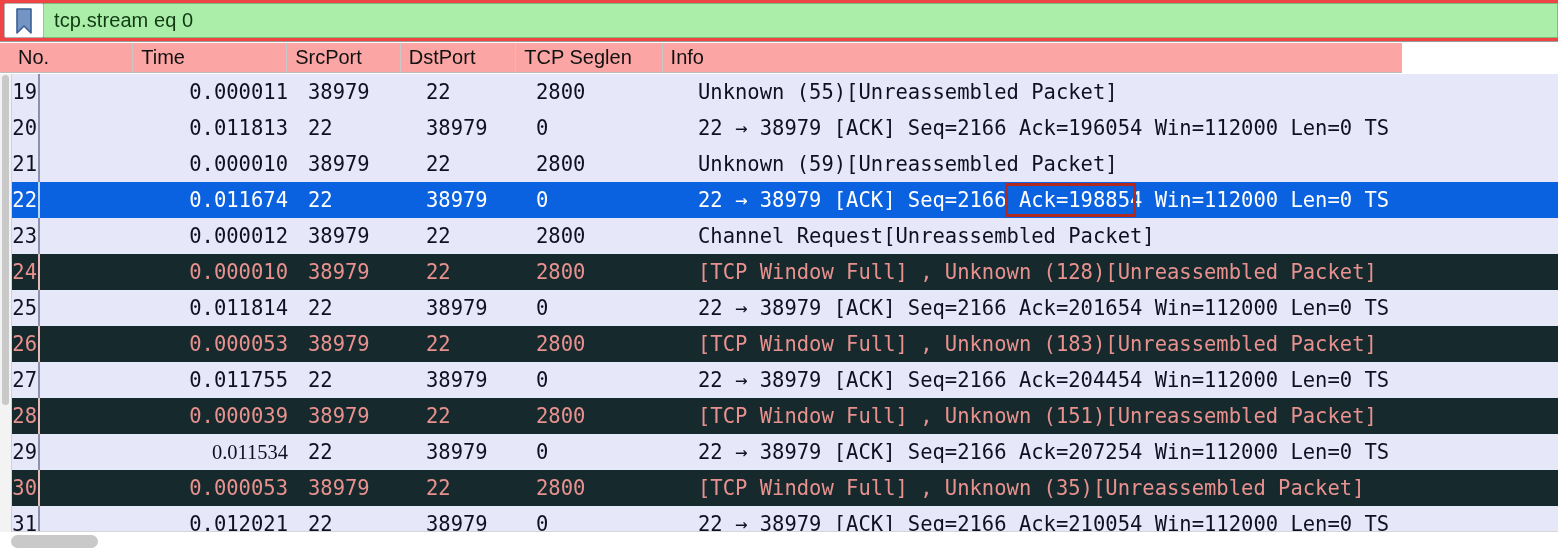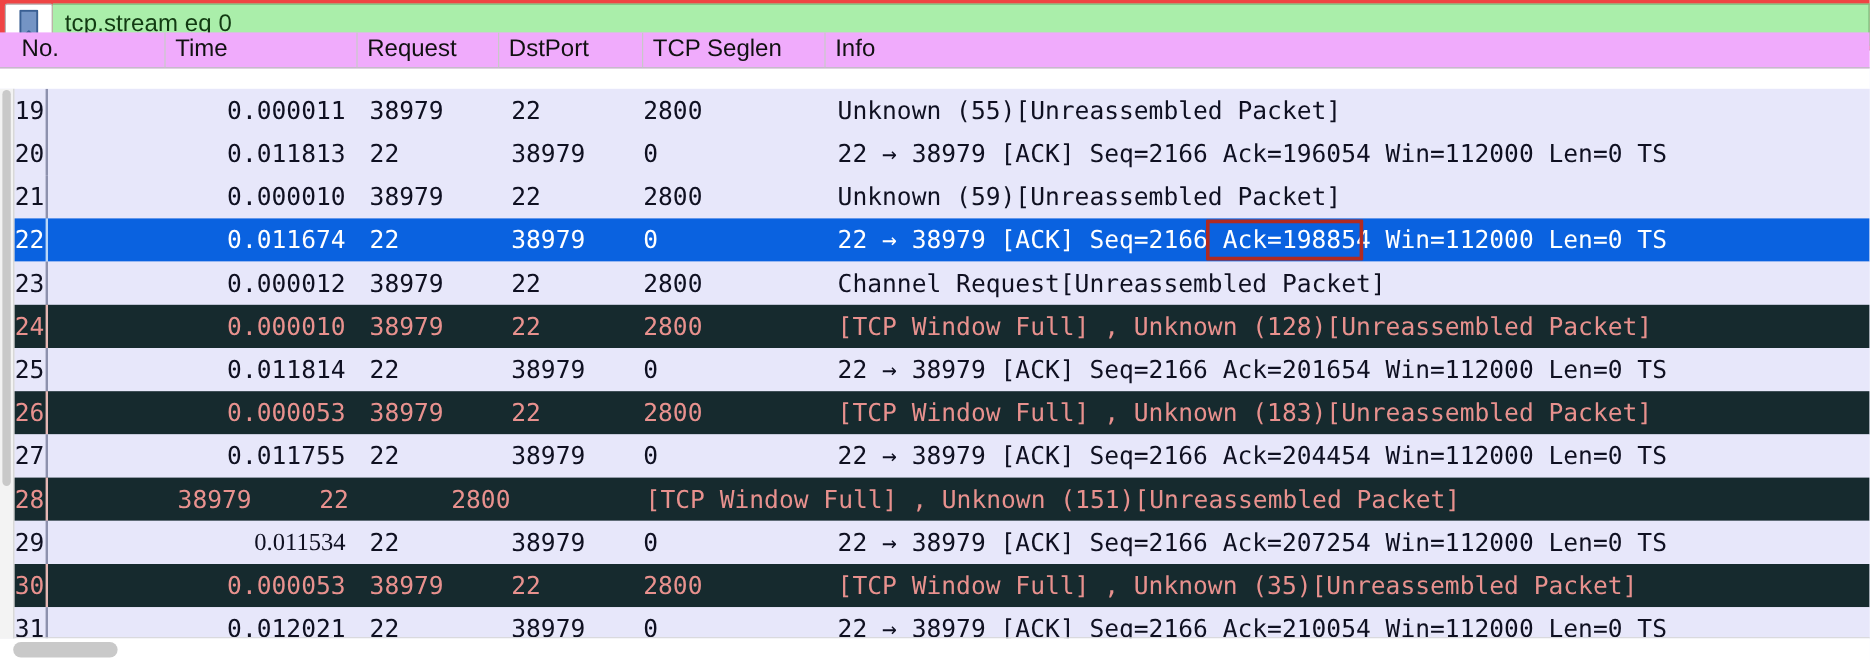--- a/index.html
+++ b/index.html
@@ -50,24 +50,24 @@
     box-sizing: border-box;
     font-size: 20px;
     color: #123a12;
     font-family: "Liberation Sans", sans-serif;
     letter-spacing: 0.1px;
   }
 
   
   #packet-header {
     position: absolute;
-    left: 0; top: 27px;
-    width: 1558px;
+    left: 0; top: 43px;
+    width: 1402px;
     height: 30px;
-    background: #f0abfc;
+    background: #fca5a5;
     border-bottom: 1px solid #bdbdbd;
     box-sizing: border-box;
     display: flex;
     align-items: center;
     font-size: 20px;
     color: #111111;
     overflow: hidden;
   }
   .hcell {
     box-sizing: border-box;
@@ -192,21 +192,21 @@
     <svg width="20" height="26" viewBox="0 0 20 26" aria-hidden="true">
       <path d="M3 1 H17 V25 L10 18 L3 25 Z" fill="#7494c4" stroke="#3a5f93" stroke-width="1.6" stroke-linejoin="round"></path>
     </svg>
   </div>
   <div id="filter-input" title="Apply a display filter ... &lt;Ctrl-/&gt;">tcp.stream eq 0</div>
 </div>
 
 <div id="packet-header">
   <div class="hcell first" style="width:138px">No.</div>
   <div class="hcell" style="width:160px">Time</div>
-  <div class="hcell" style="width:118px">Request</div>
+  <div class="hcell" style="width:118px">SrcPort</div>
   <div class="hcell" style="width:120px">DstPort</div>
   <div class="hcell" style="width:152px">TCP Seglen</div>
   <div class="hcell" style="width:770px;border-right:none">Info</div>
 </div>
 
 <div id="packet-list">
     <div class="prow normal">
       <div class="sep"></div>
       <div class="cell no" style="width: 138px;">219</div>
       <div class="cell time" style="width: 160px;">0.000011</div>
@@ -283,20 +283,21 @@
       <div class="cell no" style="width: 138px;">227</div>
       <div class="cell time" style="width: 160px;">0.011755</div>
       <div class="cell sport" style="width: 118px;">22</div>
       <div class="cell dport" style="width: 120px;">38979</div>
       <div class="cell seg" style="width: 152px;">0</div>
       <div class="cell info">22 → 38979 [ACK] Seq=2166 Ack=204454 Win=112000 Len=0 TS</div>
     </div>
     <div class="prow windowfull">
       <div class="sep"></div>
       <div class="cell no" style="width: 138px;">228</div>
+      <div class="cell time" style="width: 160px;">0.000039</div>
       <div class="cell sport" style="width: 118px;">38979</div>
       <div class="cell dport" style="width: 120px;">22</div>
       <div class="cell seg" style="width: 152px;">2800</div>
       <div class="cell info">[TCP Window Full] , Unknown (151)[Unreassembled Packet]</div>
     </div>
     <div class="prow normal">
       <div class="sep"></div>
       <div class="cell no" style="width: 138px;">229</div>
       <div class="cell time" style="width: 160px; font-family: Liberation Serif, serif;">0.011534</div>
       <div class="cell sport" style="width: 118px;">22</div>

